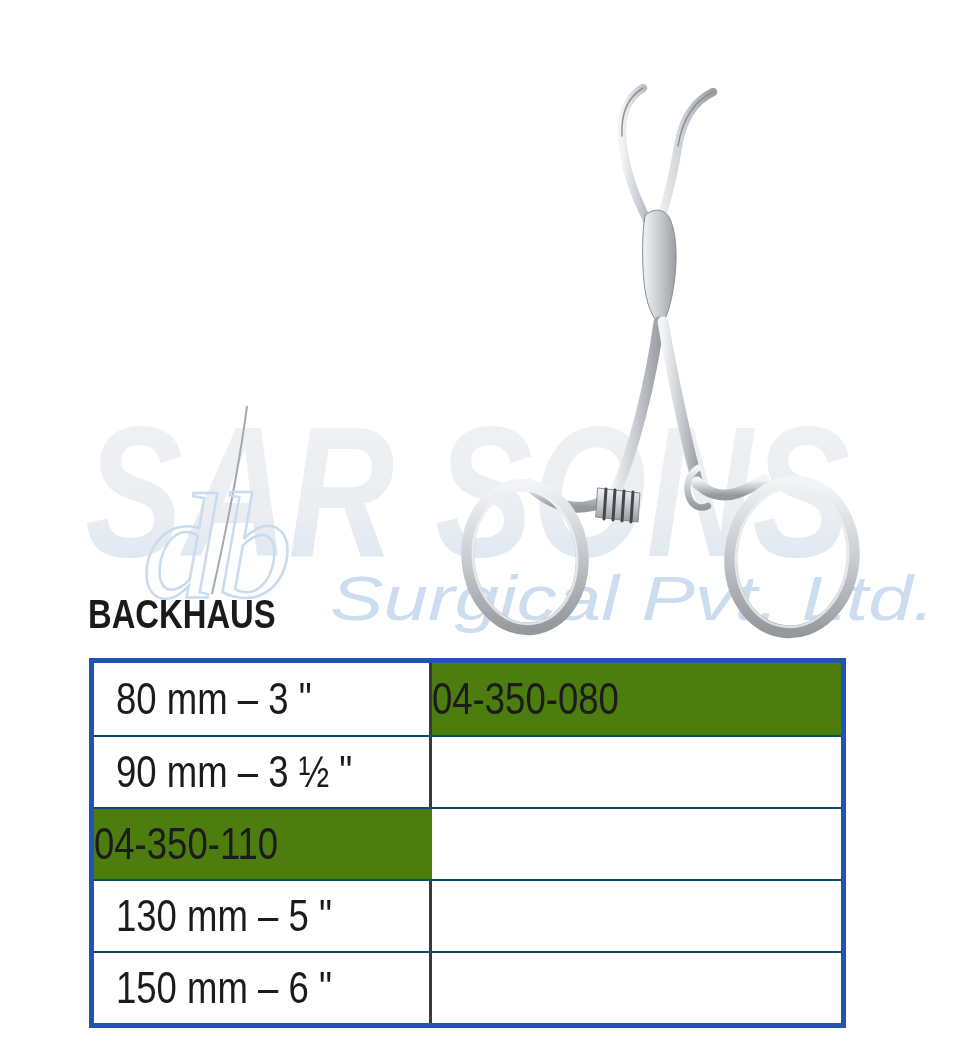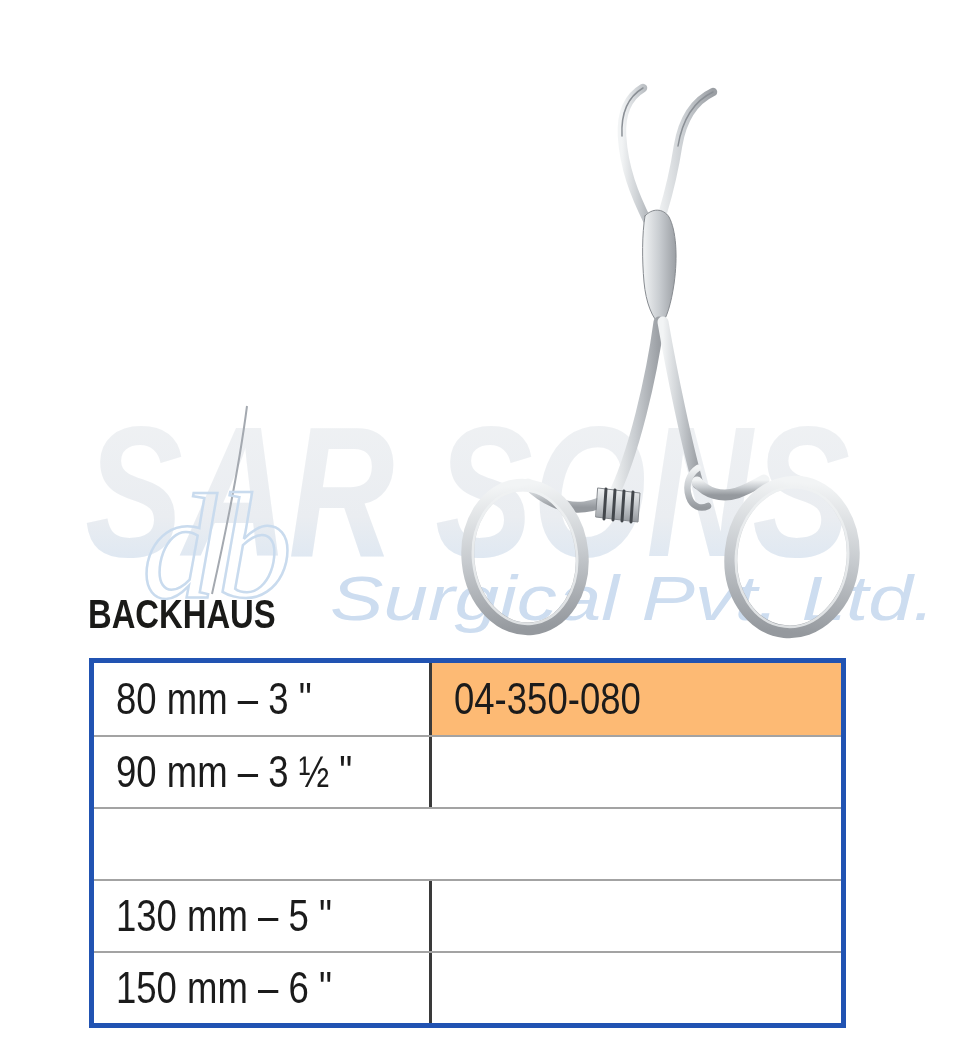--- a/index.html
+++ b/index.html
@@ -31,27 +31,27 @@
     transform:scaleX(0.82);transform-origin:left center;
     white-space:nowrap;letter-spacing:0;
   }
   .size-table{
     position:absolute;left:89px;top:658px;width:757px;height:370px;
     box-sizing:border-box;border:5px solid #2153b2;background:#ffffff;
   }
   .t-row{
     display:grid;grid-template-columns:338px 1fr;height:72px;box-sizing:border-box;
   }
-  .t-row + .t-row{border-top:2px solid #a3a3a3;}
+  .t-row + .t-row{border-top:2px solid #0c4a6e;}
   .cell{
     display:flex;align-items:center;box-sizing:border-box;
     font-size:44px;color:#1b1b1b;
   }
   .cell-size{background:#ffffff;padding-left:22px;border-right:3px solid #3a3a3a;}
-  .cell-code{background:#fdba74;padding-left:22px;}
+  .cell-code{background:#4d7c0f;}
   .cond{display:inline-block;transform:scaleX(0.83);transform-origin:left center;white-space:pre;}
 </style>
 </head>
 <body>
 
 <div class="page">
 
   <svg class="wm-layer" width="954" height="650" viewBox="0 0 954 650">
     <defs>
       <linearGradient id="wmGrad" x1="0" y1="0" x2="0" y2="1">
@@ -117,20 +117,23 @@
       <div class="cell cell-code">
           <span class="cond">04-350-080</span>
         </div>
     </div>
     <div class="t-row">
       <div class="cell cell-size">
           <span class="cond">90 mm – 3 ½ "</span>
         </div>
     </div>
     <div class="t-row">
+      <div class="cell cell-code">
+          <span class="cond">04-350-110</span>
+        </div>
     </div>
     <div class="t-row">
       <div class="cell cell-size">
           <span class="cond">130 mm – 5 "</span>
         </div>
     </div>
     <div class="t-row">
       <div class="cell cell-size">
           <span class="cond">150 mm – 6 "</span>
         </div>

